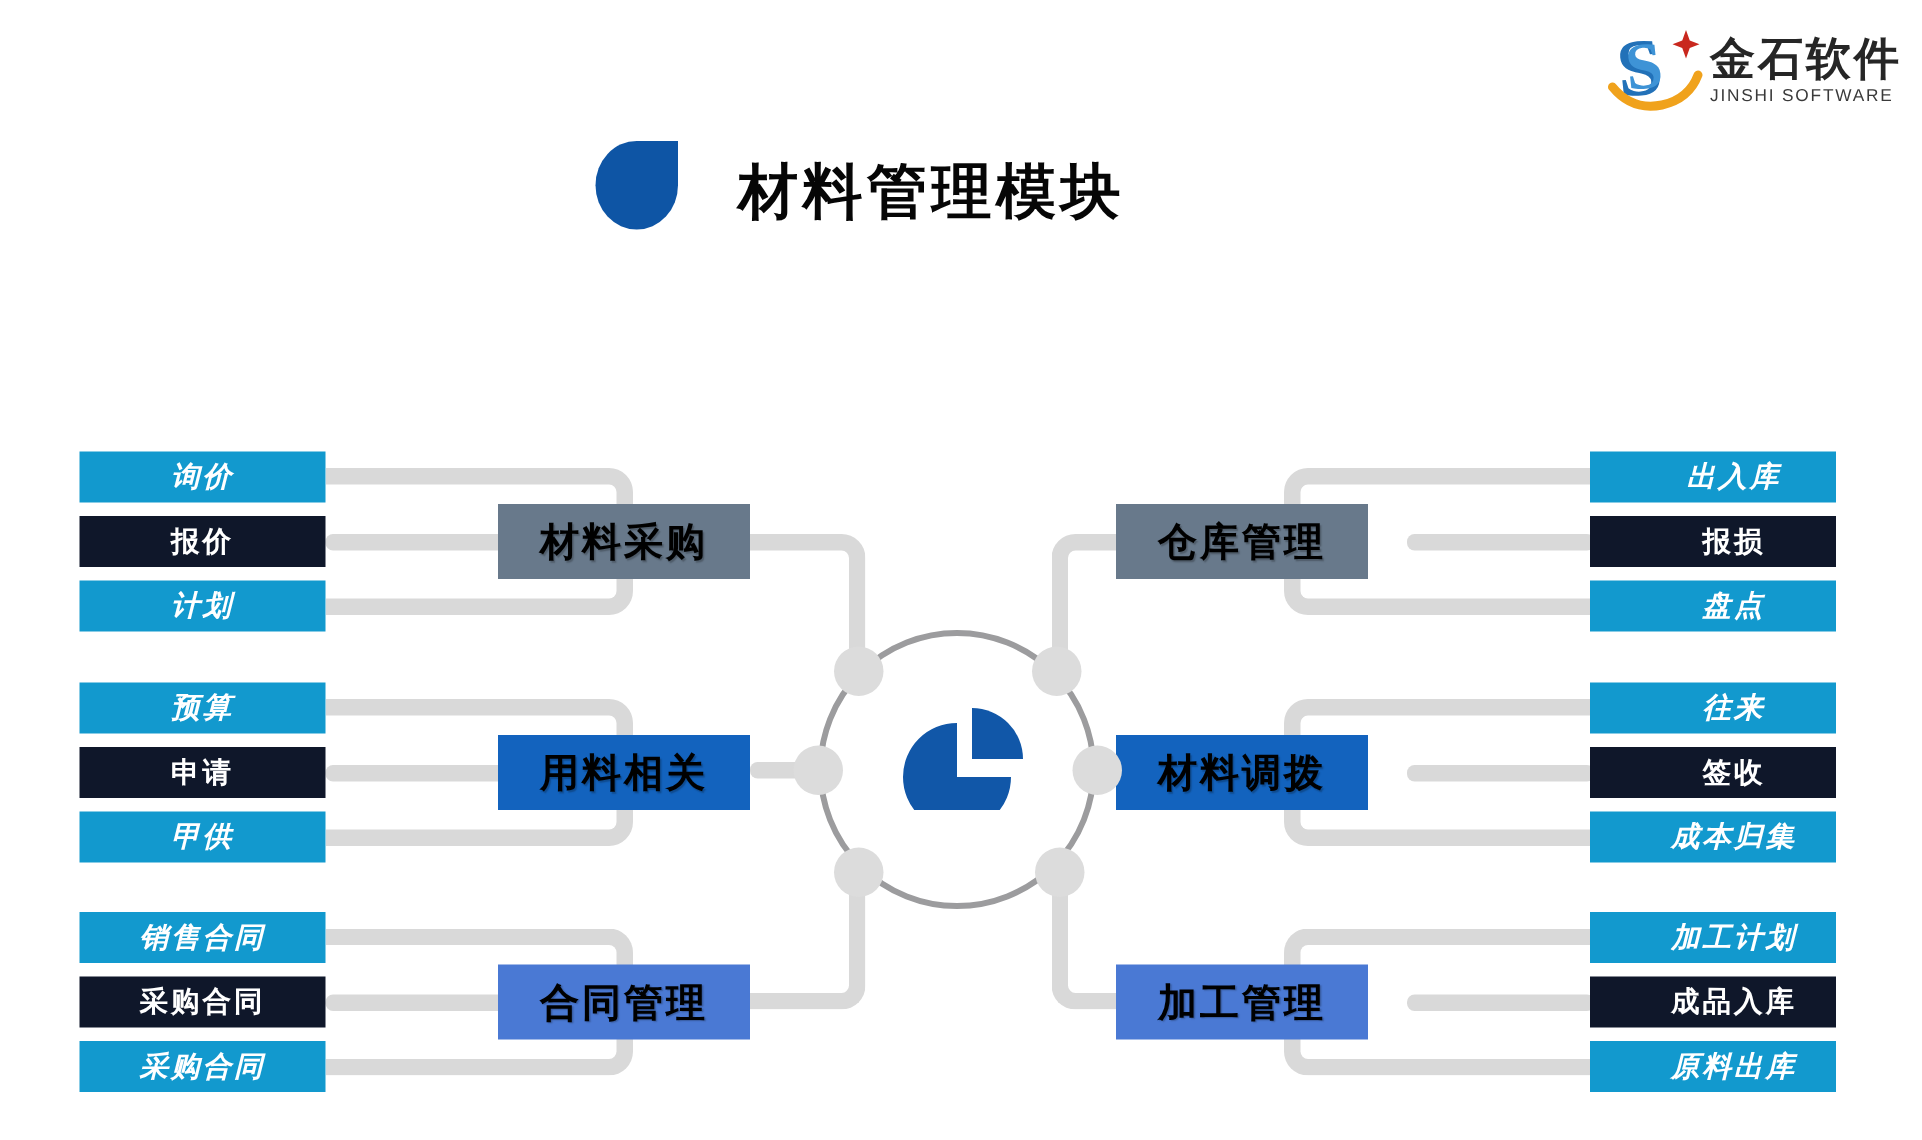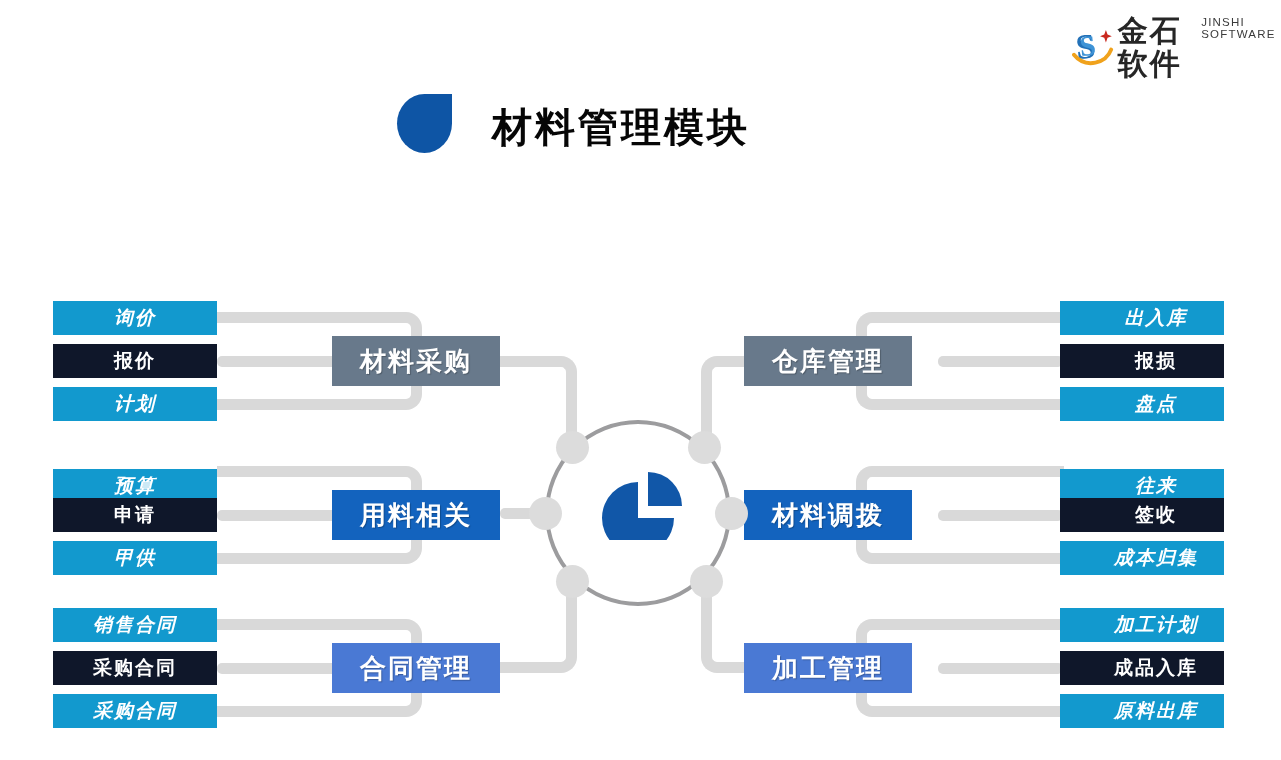--- a/index.html
+++ b/index.html
@@ -3,21 +3,21 @@
 <meta charset="utf-8">
 <style>
   html,body{margin:0;padding:0;}
   body{
     width:1281px;height:760px;background:#ffffff;position:relative;overflow:hidden;
     font-family:"Liberation Sans",sans-serif;
   }
   
   .logo{position:absolute;top:14px;left:1072px;display:flex;align-items:center;}
   .logo-mark{width:64px;height:64px;}
-  .logo-text{margin-left:4px;display:flex;}
+  .logo-text{margin-left:4px;display:flex;flex-direction:column;}
   .logo-cn{font-size:30px;font-weight:bold;color:#262626;letter-spacing:2px;line-height:1.1;}
   .logo-en{font-size:11.5px;font-weight:normal;color:#3a3a3a;letter-spacing:1.2px;margin-top:2px;}
   
   .title-drop{
     position:absolute;left:397px;top:94px;width:55px;height:59px;
     background:#0e55a5;border-radius:50% 0 50% 50%;
   }
   .page-title{
     position:absolute;left:492px;top:100px;font-size:40px;font-weight:800;
     color:#060606;letter-spacing:3px;white-space:nowrap;
@@ -26,26 +26,26 @@
   .sub{
     position:absolute;width:164px;height:34px;box-sizing:border-box;
     display:flex;align-items:center;justify-content:center;
     color:#ffffff;font-size:19px;font-weight:bold;letter-spacing:2px;
     font-family:"Liberation Serif",serif;z-index:2;
   }
   .sub.light{background:#1299ce;font-style:italic;}
   .sub.dark{background:#0f172a;}
   .colL{left:53px;} .colR{left:1060px;padding-left:28px;}
   .y1{top:301px;} .y2{top:344px;} .y3{top:387px;}
-  .y4{top:455px;margin-top:14px;} .y5{top:498px;} .y6{top:541px;}
+  .y4{top:455px;} .y5{top:498px;} .y6{top:541px;}
   .y7{top:608px;} .y8{top:651px;} .y9{top:694px;}
   .branch{
     position:absolute;width:168px;height:50px;box-sizing:border-box;
     display:flex;align-items:center;justify-content:center;
-    color:#ffffff;font-size:26px;font-weight:bold;letter-spacing:2px;
+    color:#000000;font-size:26px;font-weight:bold;letter-spacing:2px;
     font-family:Liberation Sans, sans-serif;z-index:3;
     text-shadow:1px 1px 1px rgba(0,0,0,0.25);
   }
   .branch.slate{background:#68798b;}
   .branch.blue{background:#1363be;}
   .branch.royal{background:#4a79d4;}
   .bL{left:332px;} .bR{left:744px;}
   .b1{top:336px;} .b2{top:490px;} .b3{top:643px;}
   
   .conn{position:absolute;box-sizing:border-box;z-index:1;border:0 solid #d9d9d9;}

